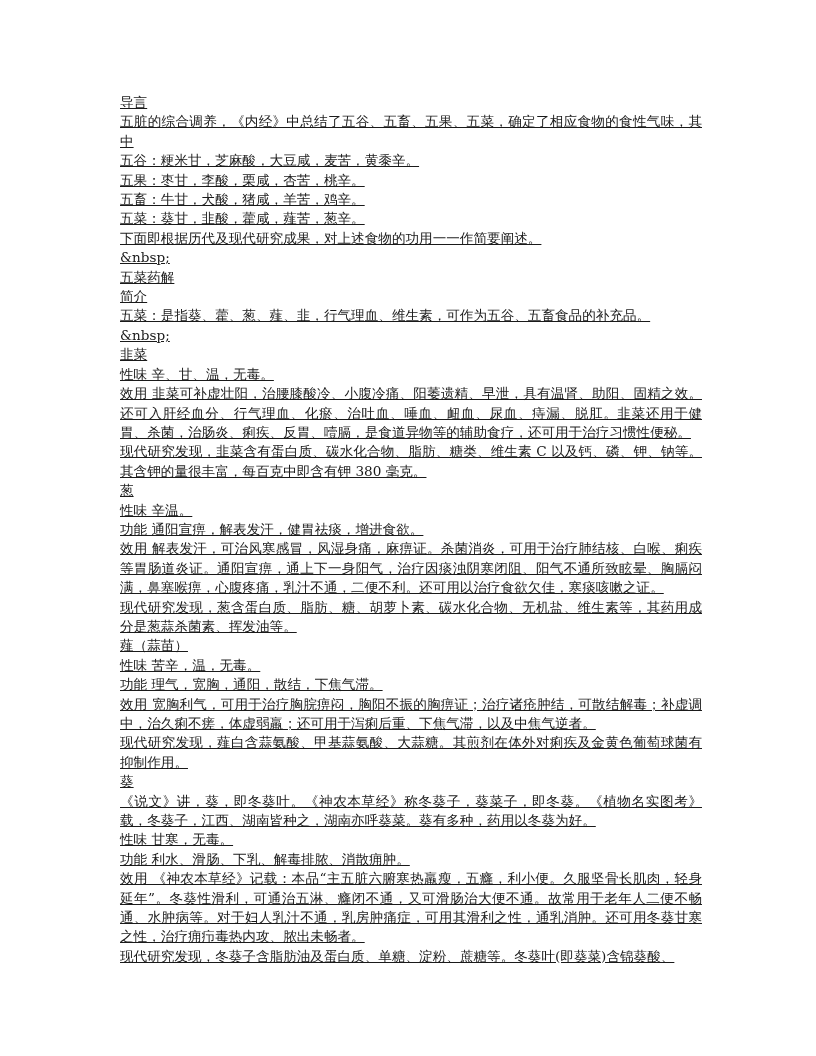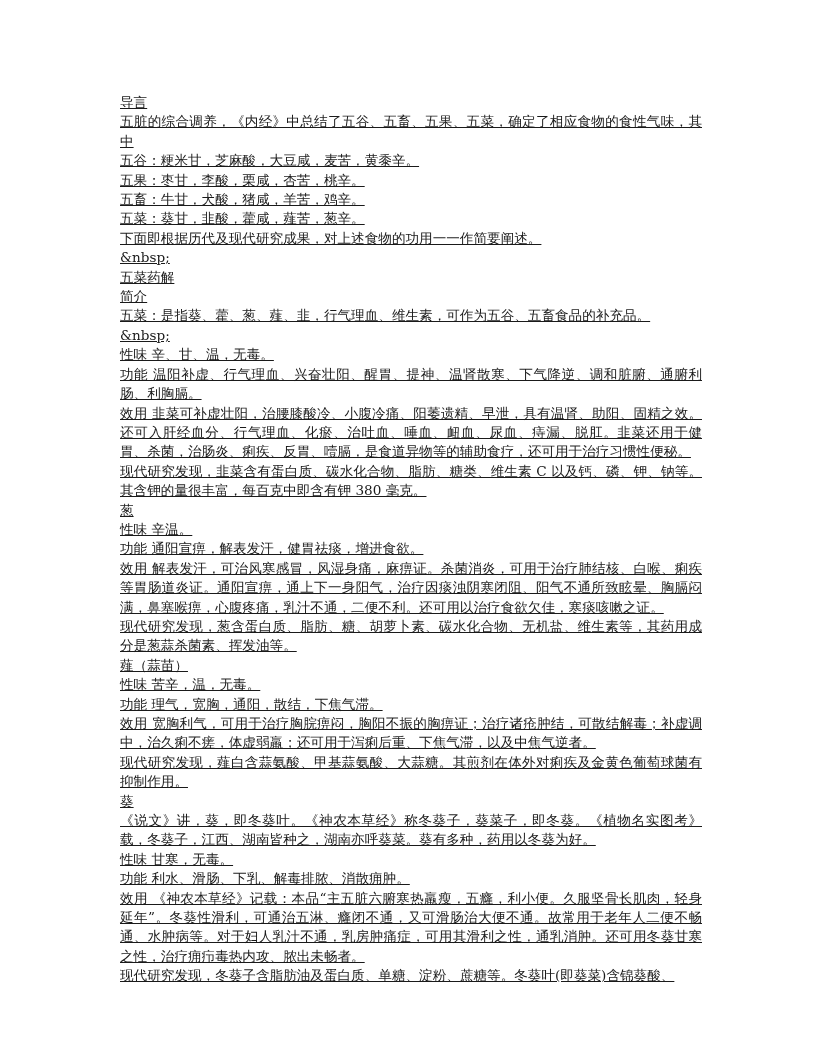--- a/index.html
+++ b/index.html
@@ -27,22 +27,22 @@
   <span class="line">五果：枣甘，李酸，栗咸，杏苦，桃辛。</span>
   <span class="line">五畜：牛甘，犬酸，猪咸，羊苦，鸡辛。</span>
   <span class="line">五菜：葵甘，韭酸，藿咸，薤苦，葱辛。</span>
   <span class="line">下面即根据历代及现代研究成果，对上述食物的功用一一作简要阐述。</span>
   <span class="line">&amp;nbsp;</span>
   <span class="line heading">五菜药解</span>
   <span class="line heading">简介</span>
   <span class="line">五菜：是指葵、藿、葱、薤、韭，行气理血、维生素，可作为五谷、五畜食品的补充品。</span>
   <span class="line">&amp;nbsp;</span>
 
+  <span class="line heading">韭菜</span>
   <span class="line">性味 辛、甘、温，无毒。</span>
-  <span class="line">功能 温阳补虚、行气理血、兴奋壮阳、醒胃、提神、温肾散寒、下气降逆、调和脏腑、通腑利肠、利胸膈。</span>
   <span class="line">效用 韭菜可补虚壮阳，治腰膝酸冷、小腹冷痛、阳萎遗精、早泄，具有温肾、助阳、固精之效。还可入肝经血分、行气理血、化瘀、治吐血、唾血、衄血、尿血、痔漏、脱肛。韭菜还用于健胃、杀菌，治肠炎、痢疾、反胃、噎膈，是食道异物等的辅助食疗，还可用于治疗习惯性便秘。</span>
   <span class="line">现代研究发现，韭菜含有蛋白质、碳水化合物、脂肪、糖类、维生素 C 以及钙、磷、钾、钠等。其含钾的量很丰富，每百克中即含有钾 380 毫克。</span>
 
   <span class="line heading">葱</span>
   <span class="line">性味 辛温。</span>
   <span class="line">功能 通阳宣痹，解表发汗，健胃祛痰，增进食欲。</span>
   <span class="line">效用 解表发汗，可治风寒感冒，风湿身痛，麻痹证。杀菌消炎，可用于治疗肺结核、白喉、痢疾等胃肠道炎证。通阳宣痹，通上下一身阳气，治疗因痰浊阴寒闭阻、阳气不通所致眩晕、胸膈闷满，鼻塞喉痹，心腹疼痛，乳汁不通，二便不利。还可用以治疗食欲欠佳，寒痰咳嗽之证。</span>
   <span class="line">现代研究发现，葱含蛋白质、脂肪、糖、胡萝卜素、碳水化合物、无机盐、维生素等，其药用成分是葱蒜杀菌素、挥发油等。</span>
 
   <span class="line heading">薤（蒜苗）</span>

